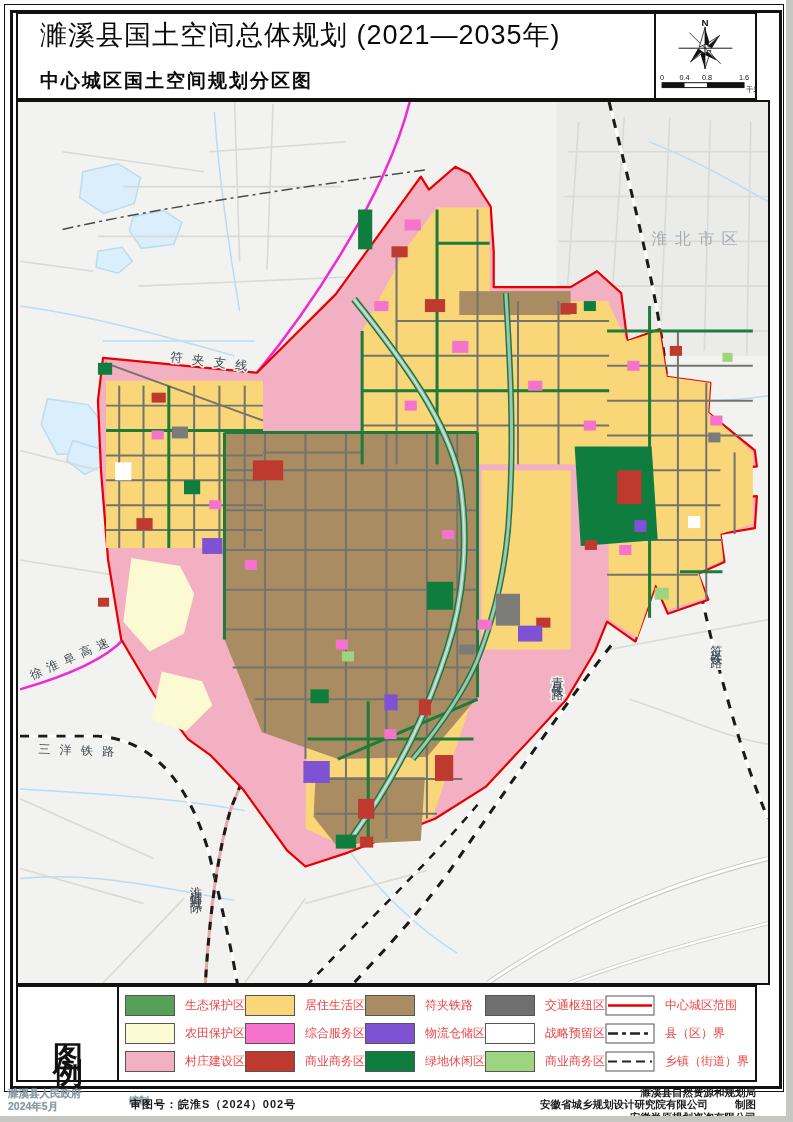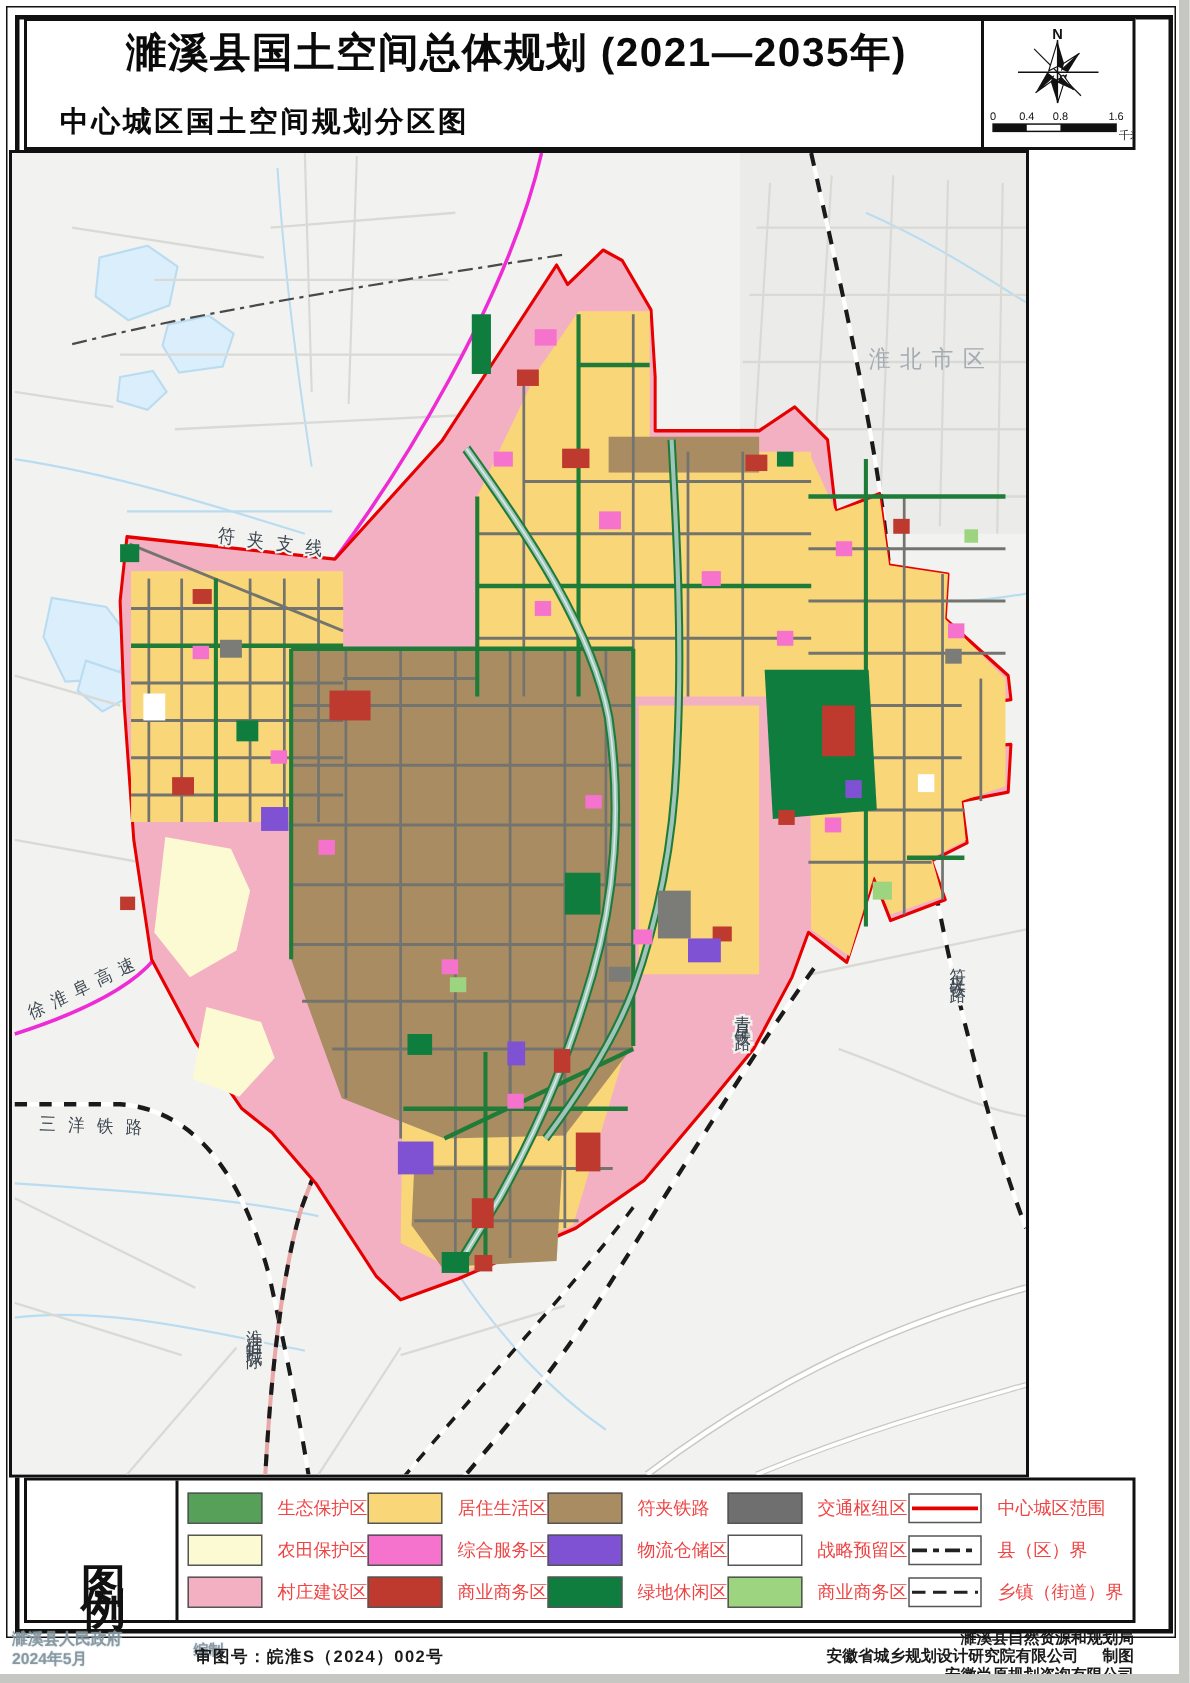--- a/index.html
+++ b/index.html
@@ -3,39 +3,39 @@
 <meta charset="utf-8">
 <style>
   html,body{margin:0;padding:0;background:#c9c9c6;}
   .page{position:relative;width:793px;height:1122px;background:#ffffff;font-family:"Liberation Sans","DejaVu Sans",sans-serif;overflow:hidden;}
   .edge-right{position:absolute;right:0;top:0;width:7px;height:1122px;background:#c6c6c3;}
   .edge-bottom{position:absolute;left:0;bottom:0;width:793px;height:6px;background:#c6c6c3;}
   .frame-outer{position:absolute;left:4px;top:4px;width:778px;height:1086px;border:1.5px solid #111;}
   .frame-inner{position:absolute;left:10px;top:10px;width:766px;height:1073px;border:3px solid #111;}
   .titlebox{position:absolute;left:16px;top:12px;width:741px;height:88px;border:2px solid #111;background:#fff;display:flex;box-sizing:border-box;}
   .title-cell{flex:1;padding:6px 10px 4px 22px;display:flex;flex-direction:column;justify-content:center;}
-  .map-title{font-size:27px;font-weight:bold;color:#0a0a0a;letter-spacing:1px;line-height:1.15;margin-left:44px;}
+  .map-title{font-size:27px;font-weight:normal;color:#0a0a0a;letter-spacing:1px;line-height:1.15;}
   .map-subtitle{font-size:19px;font-weight:bold;color:#0a0a0a;letter-spacing:2px;margin-top:16px;}
   .compass-cell{width:101px;border-left:2px solid #111;box-sizing:border-box;display:flex;flex-direction:column;align-items:center;justify-content:flex-start;padding-top:2px;}
-  .mappanel{position:absolute;left:6px;top:100px;width:680px;height:885px;border:2px solid #111;box-sizing:border-box;background:#f2f3f1;text-align:center;}
+  .mappanel{position:absolute;left:16px;top:100px;width:754px;height:885px;border:2px solid #111;box-sizing:border-box;background:#f2f3f1;text-align:center;}
   .mappanel svg{display:block;width:100%;height:100%;}
   .legendbox{position:absolute;left:16px;top:985px;width:741px;height:97px;border:2px solid #111;background:#fff;box-sizing:border-box;display:flex;}
   .legend-title-cell{width:104px;border-right:2px solid #111;box-sizing:border-box;display:flex;align-items:center;justify-content:center;}
   .legend-title{writing-mode:vertical-rl;text-orientation:upright;font-size:30px;font-weight:bold;letter-spacing:14px;color:#111;}
   .legend-grid{flex:1;display:grid;grid-auto-flow:column;grid-template-rows:repeat(3,1fr);grid-template-columns:repeat(5,1fr);align-items:center;padding:4px 6px;}
   .legend-item{display:flex;align-items:center;gap:10px;height:24px;}
   .swatch{width:48px;height:19px;border:1px solid #555;flex:0 0 auto;}
   .linesym{flex:0 0 auto;}
   .legend-label{font-size:12px;color:#ef4444;white-space:nowrap;}
   .footer-stamp{position:absolute;left:8px;top:1087px;width:125px;color:rgba(125,138,148,.8);font-weight:bold;font-size:10.5px;line-height:1.2;text-align:left;text-shadow:0 0 1px rgba(160,190,200,.9);}
   .footer-stamp .suffix{position:absolute;right:-16px;top:8px;font-size:10px;}
   .footer-approval{position:absolute;left:130px;top:1097px;font-size:11px;font-weight:bold;color:#1a1a1a;letter-spacing:1px;}
   .footer-credits{position:absolute;right:37px;top:1086px;text-align:right;font-size:10.5px;font-weight:bold;color:#1a1a1a;line-height:1.18;}
   .footer-credits .line2wrap{white-space:nowrap;}
-  .footer-credits .zhitu{display:inline-block;margin-left:16px;}
+  .footer-credits .zhitu{display:inline-block;margin-left:27px;}
   .scalebar{margin-top:0px;}
 </style>
 </head>
 <body>
 
 <div class="page">
   <div class="frame-outer"></div>
   <div class="frame-inner"></div>
 
   <div class="titlebox">

